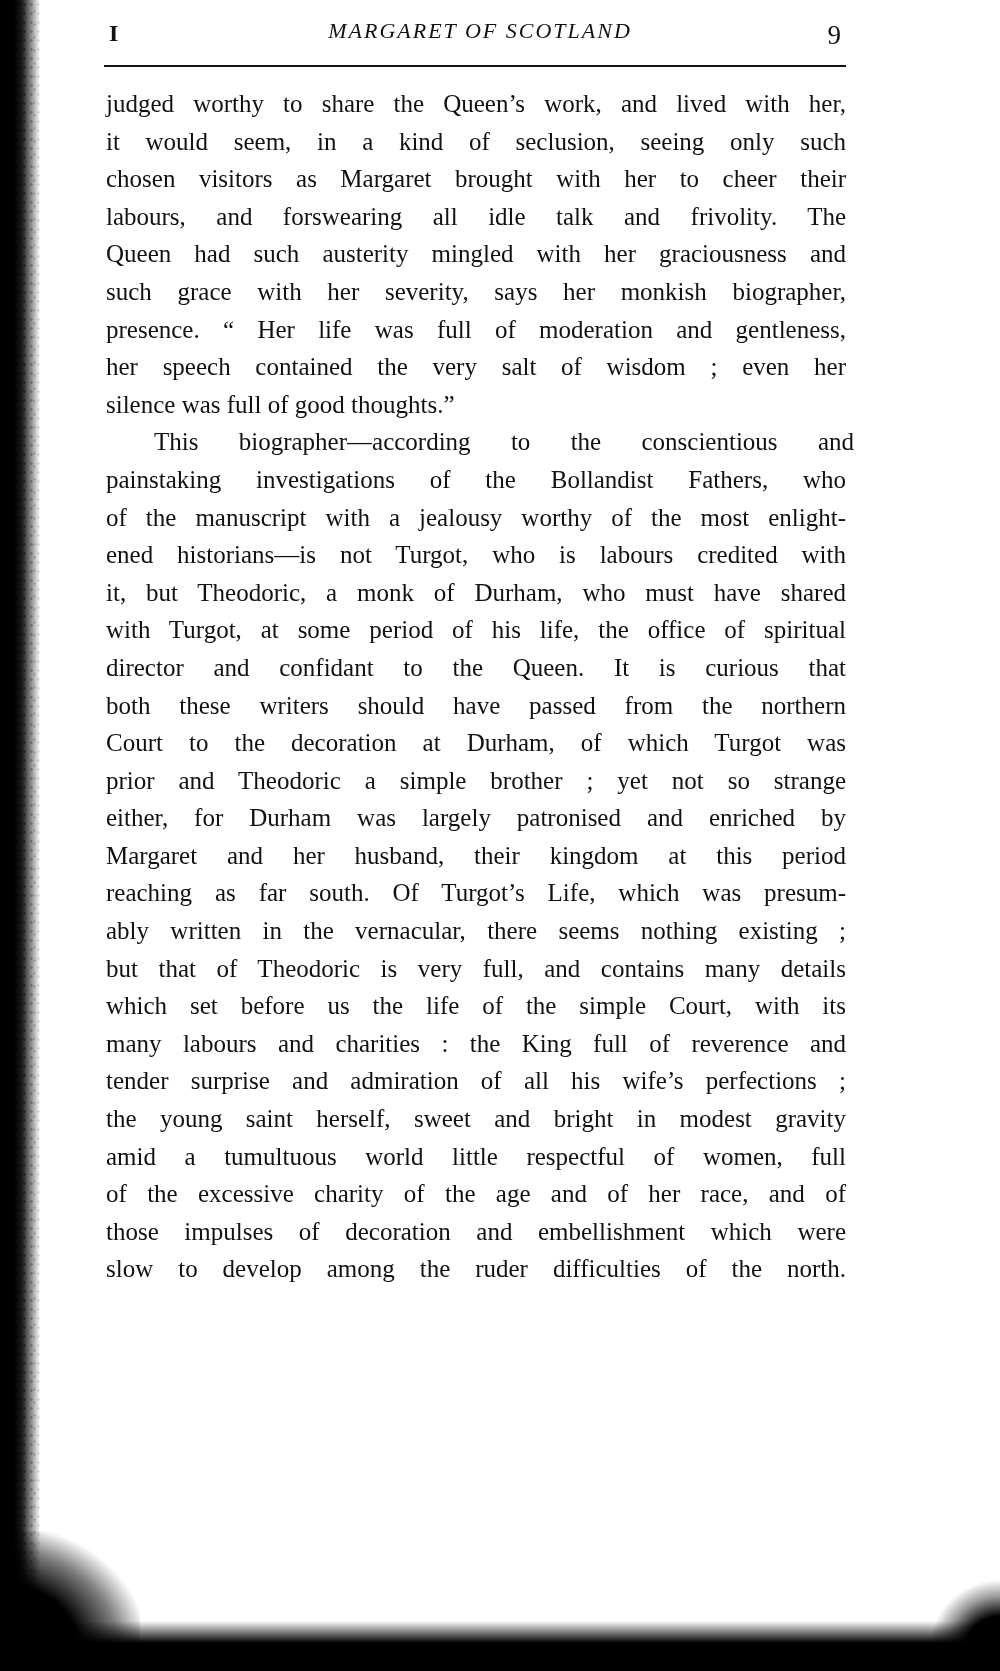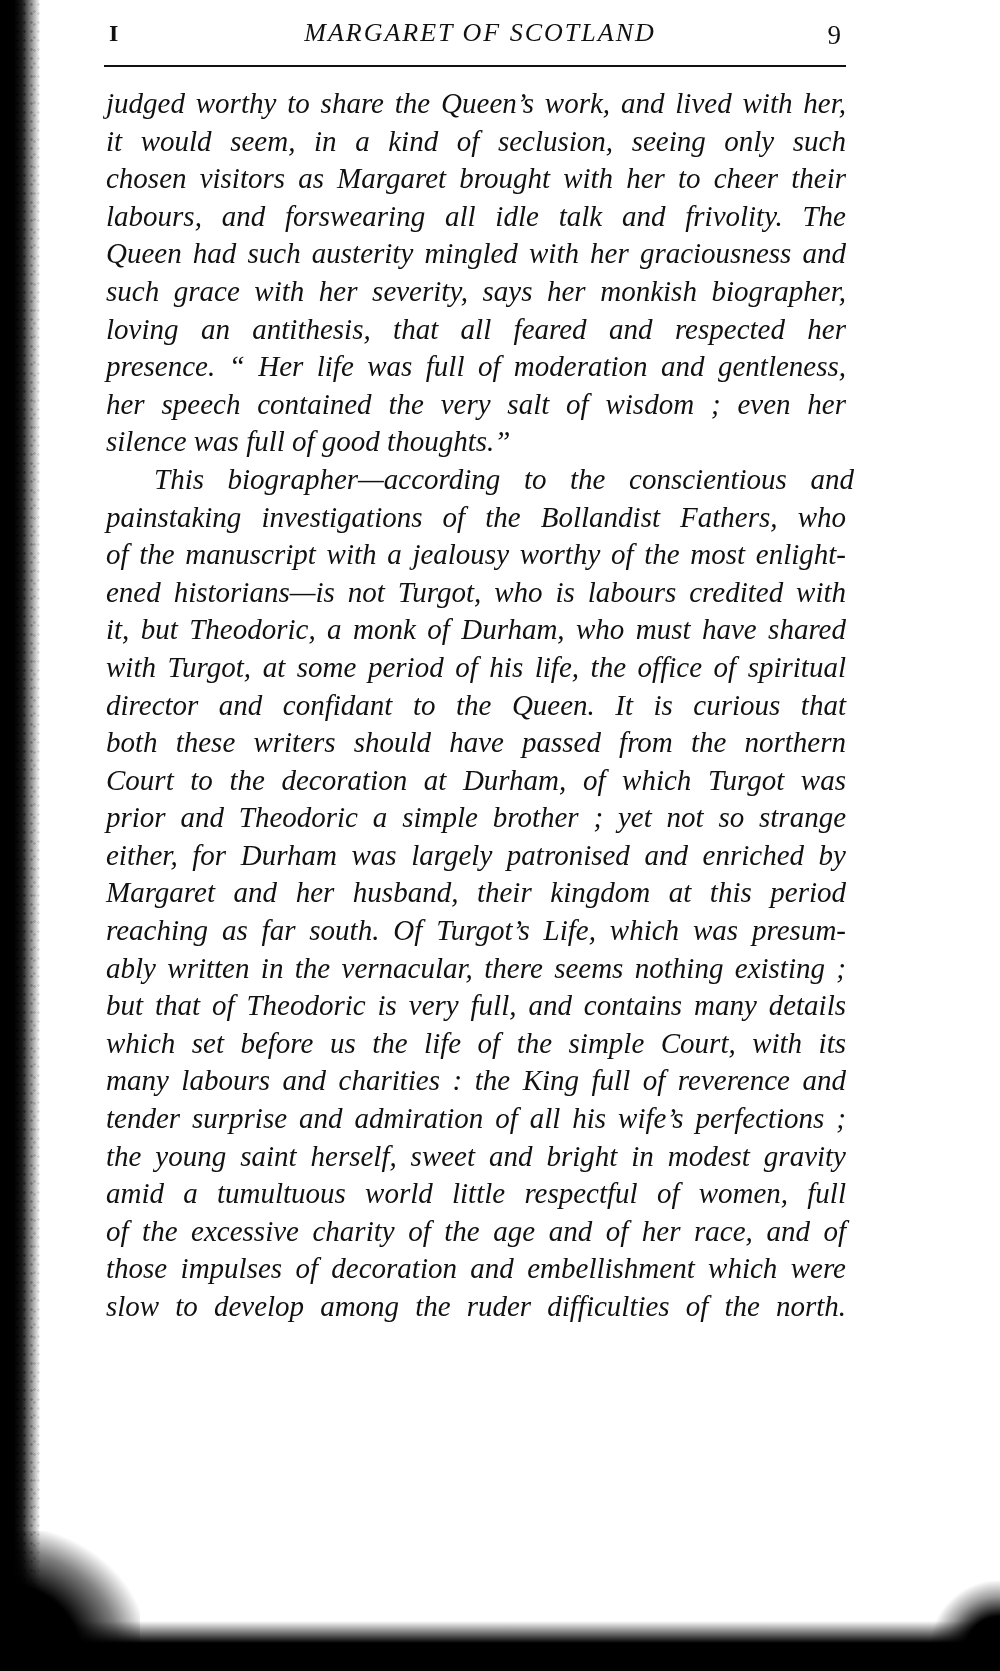--- a/index.html
+++ b/index.html
@@ -82,21 +82,21 @@
       font-size: 24px;
       font-weight: bold;
     }
     .running-title {
       position: absolute;
       left: 0;
       width: 740px;
       top: 4px;
       text-align: center;
       font-style: italic;
-      font-size: 26px;
+      font-size: 22px;
       letter-spacing: 2px;
       padding-left: 10px;
       box-sizing: border-box;
     }
     .page-number {
       position: absolute;
       right: 4px;
       top: 6px;
       font-size: 27px;
     }
@@ -113,26 +113,25 @@
     .body-text {
       position: absolute;
       left: 106px;
       top: 85px;
       width: 740px;
     }
     .line {
       display: block;
       height: 37.6px;
       line-height: 37.6px;
-      font-size: 29px;
+      font-size: 25px;
       text-align: justify;
       text-align-last: justify;
       white-space: nowrap;
       overflow: visible;
-      font-style: italic;
     }
     .line.indent {
       padding-left: 40px;
     }
     
     .line span.txt {
       display: inline-block;
       width: 100%;
       text-align: justify;
       text-align-last: justify;
@@ -159,21 +158,20 @@
   </div>
   <div class="header-rule"></div>
 
   <div class="body-text">
     <div class="line"><span class="txt">judged worthy to share the Queen’s work, and lived with her,</span></div>
     <div class="line"><span class="txt">it would seem, in a kind of seclusion, seeing only such</span></div>
     <div class="line"><span class="txt">chosen visitors as Margaret brought with her to cheer their</span></div>
     <div class="line"><span class="txt">labours, and forswearing all idle talk and frivolity. The</span></div>
     <div class="line"><span class="txt">Queen had such austerity mingled with her graciousness and</span></div>
     <div class="line"><span class="txt">such grace with her severity, says her monkish biographer,</span></div>
-    <div class="line"><span class="txt">loving an antithesis, that all feared and respected her</span></div>
     <div class="line"><span class="txt">presence. “ Her life was full of moderation and gentleness,</span></div>
     <div class="line"><span class="txt">her speech contained the very salt of wisdom ; even her</span></div>
     <div class="line" style="text-align:center;text-align-last:left;"><span>silence was full of good thoughts.”</span></div>
     <div class="line indent"><span class="txt">This biographer—according to the conscientious and</span></div>
     <div class="line"><span class="txt">painstaking investigations of the Bollandist Fathers, who</span></div>
     <div class="line"><span class="txt">of the manuscript with a jealousy worthy of the most enlight-</span></div>
     <div class="line"><span class="txt">ened historians—is not Turgot, who is labours credited with</span></div>
     <div class="line"><span class="txt">it, but Theodoric, a monk of Durham, who must have shared</span></div>
     <div class="line"><span class="txt">with Turgot, at some period of his life, the office of spiritual</span></div>
     <div class="line"><span class="txt">director and confidant to the Queen. It is curious that</span></div>

